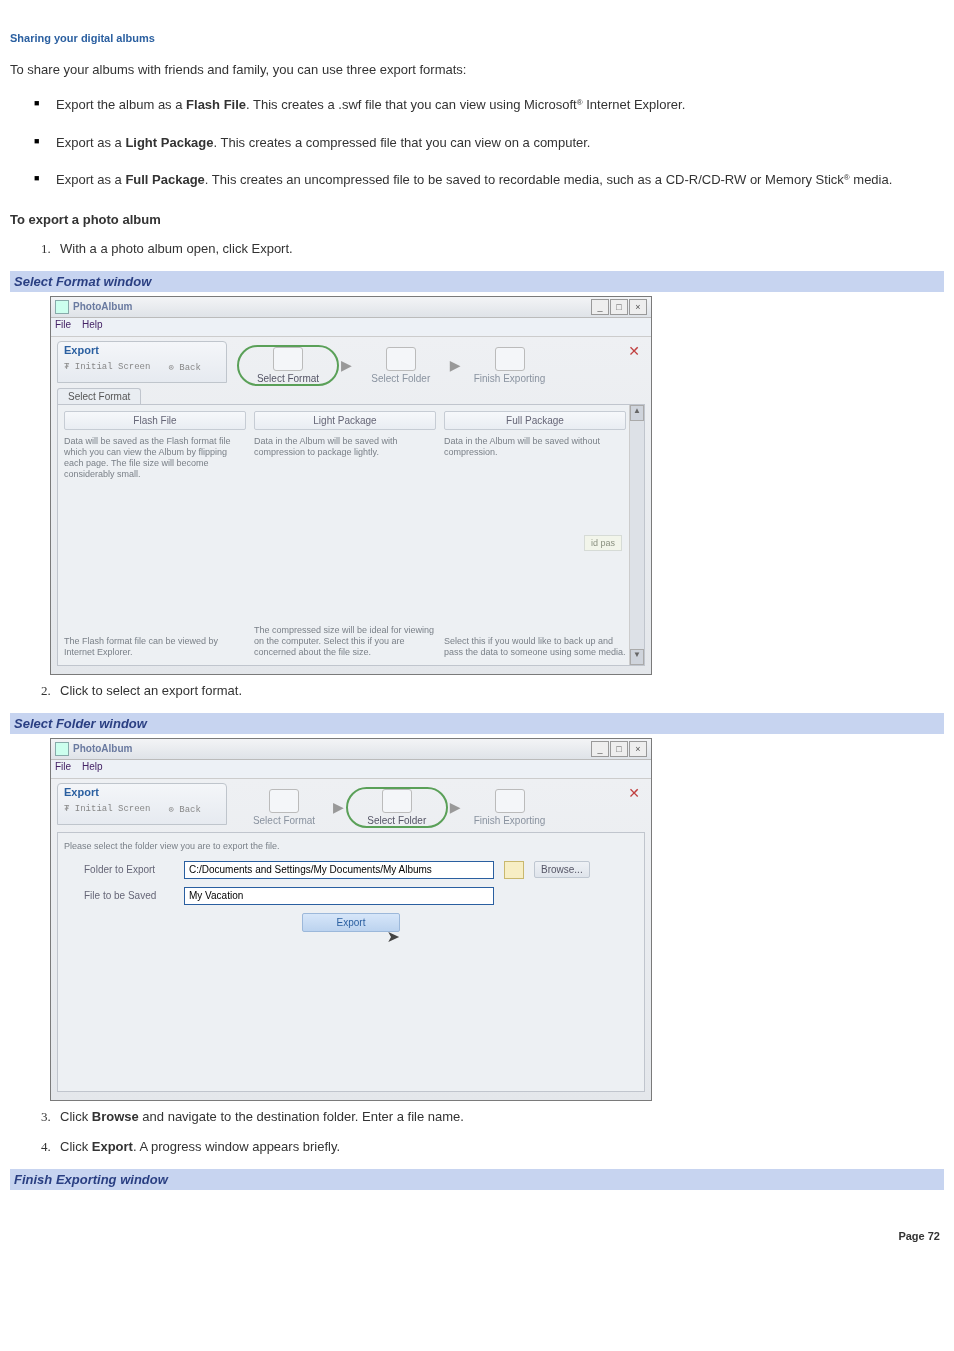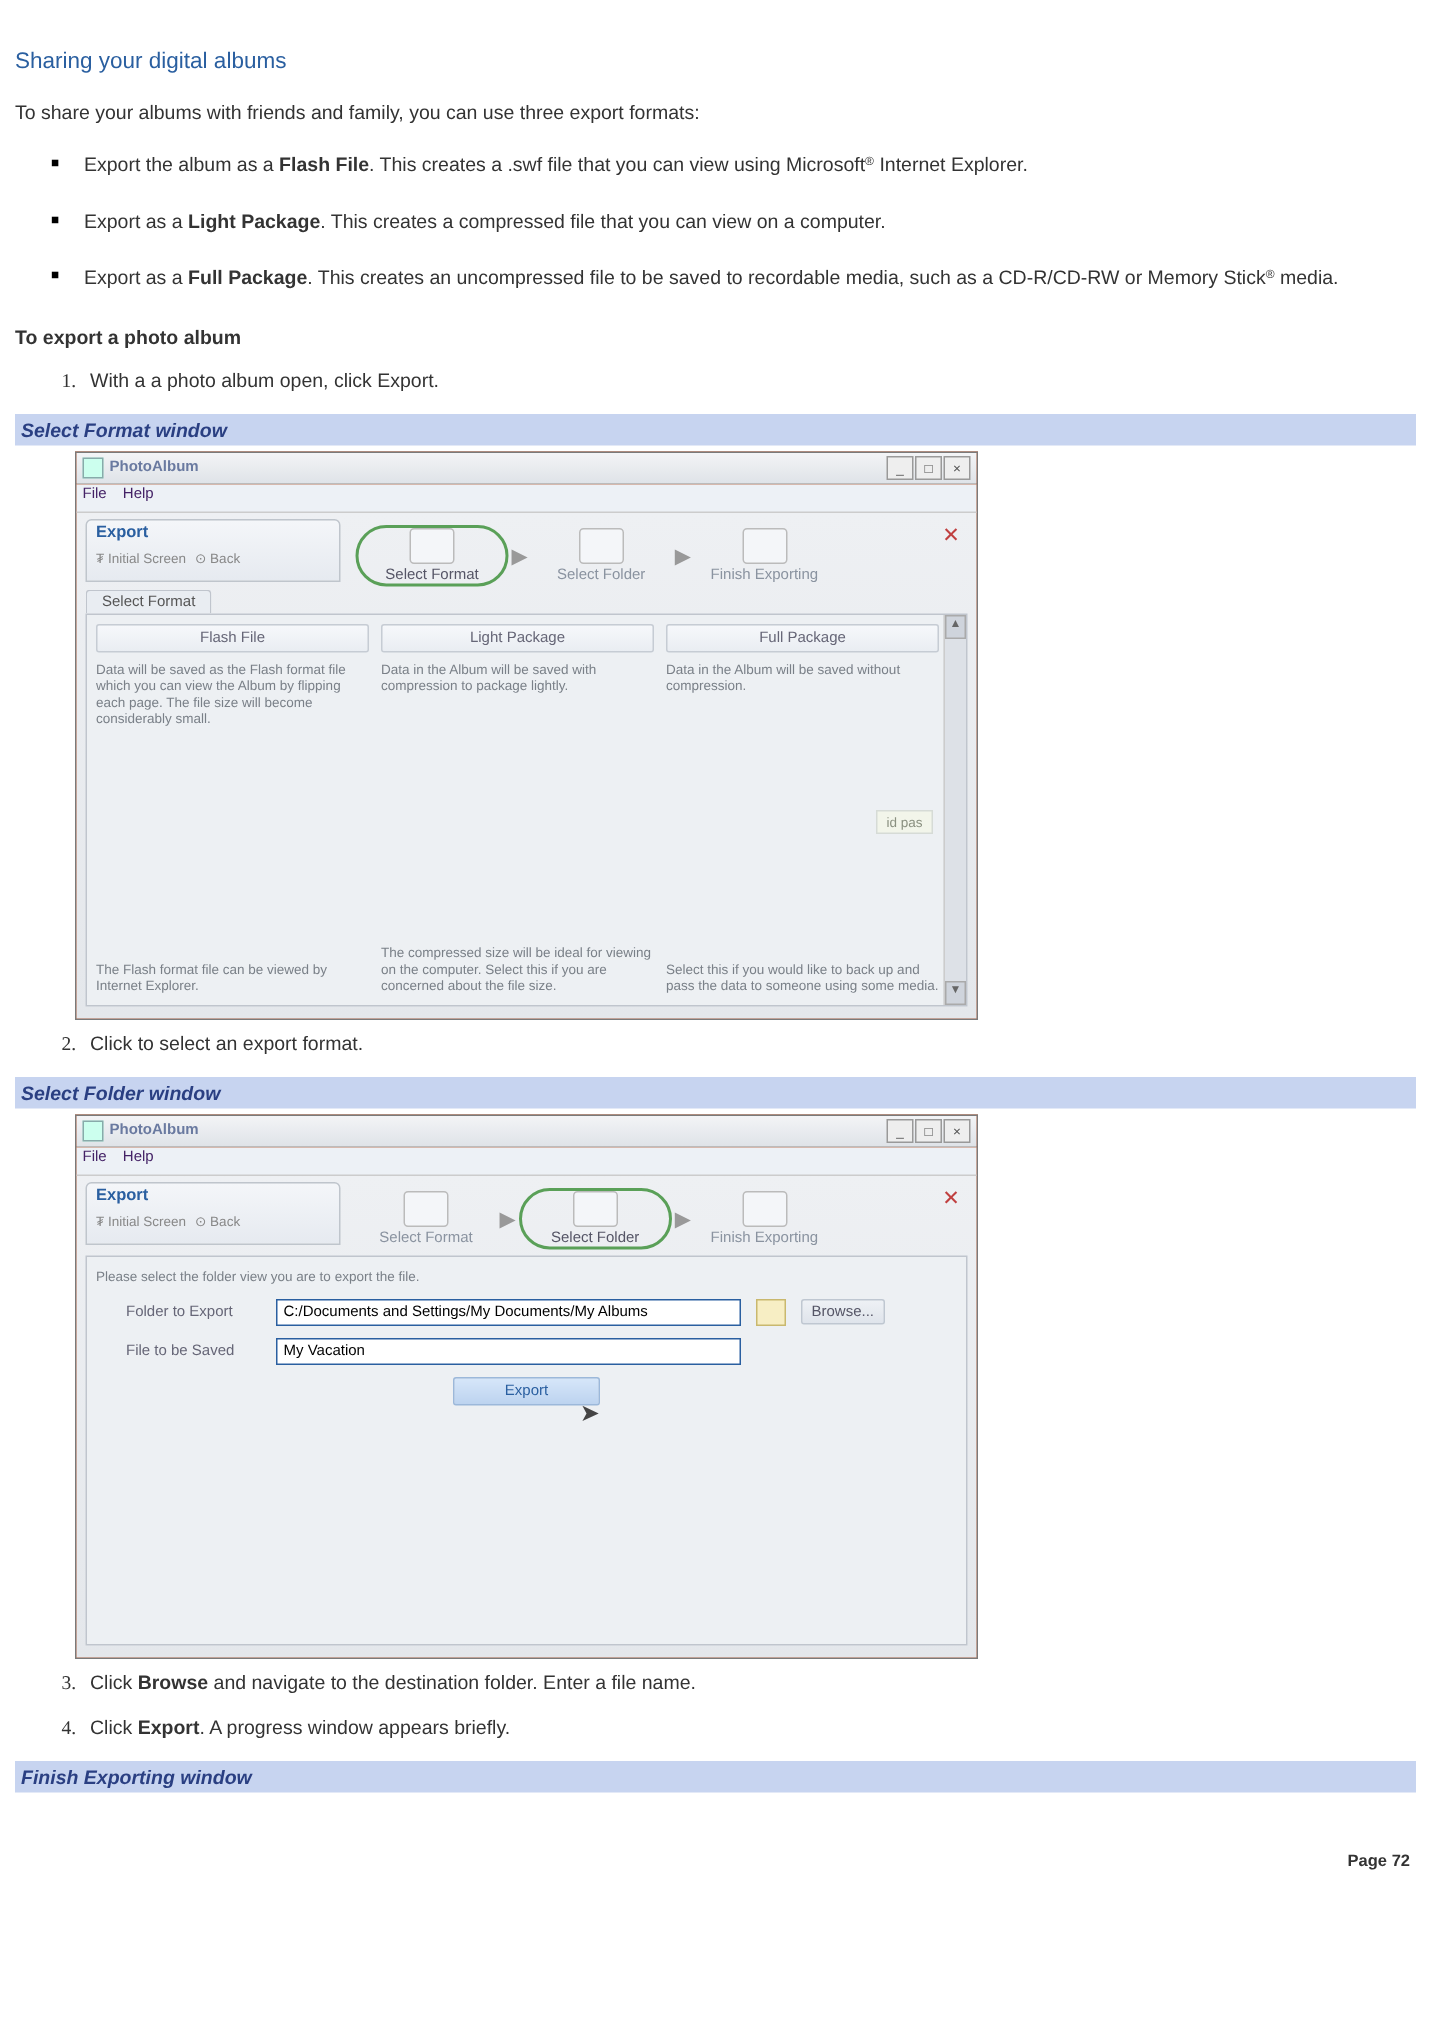--- a/index.html
+++ b/index.html
@@ -6,22 +6,22 @@
     font-family: Verdana, Geneva, sans-serif;
     font-size: 13px;
     color: #333;
     margin: 0;
     padding: 10px 10px 10px 10px;
     width: 934px;
     background: #fff;
   }
   h2.title {
     color: #2a5fa0;
-    font-size: 15px;
-    font-weight: normal;
+    font-size: 11px;
+    font-weight: bold;
     margin: 22px 0 18px 0;
   }
   p.intro {
     margin: 0 0 18px 0;
   }
   ul.bullets {
     list-style: none;
     padding: 0;
     margin: 0 0 20px 0;
   }
@@ -132,21 +132,21 @@
     width: 170px;
     height: 42px;
     border:1px solid #bfc5cc;
     border-radius: 4px 4px 0 0;
     background: linear-gradient(#f4f6f9,#e6eaf0);
     padding: 2px 6px;
     box-sizing: border-box;
     position: relative;
   }
   .exp-tab-main .title { color:#2a5fa0; font-weight:bold; font-size:11px; }
-  .exp-tab-main .row2 { font-size:9px; color:#888; margin-top:6px; display:flex; gap:6px; }
+  .exp-tab-main .row2 { font-size:9px; color:#888; margin-top:6px; display:flex; gap:18px; font-family:Liberation Mono, monospace;}
   .wizard-steps {
     flex:1;
     display:flex;
     align-items:center;
     gap:4px;
     padding: 6px 4px 0 12px;
     position: relative;
   }
   .wizard-step {
     display:flex; flex-direction:column; align-items:center;

